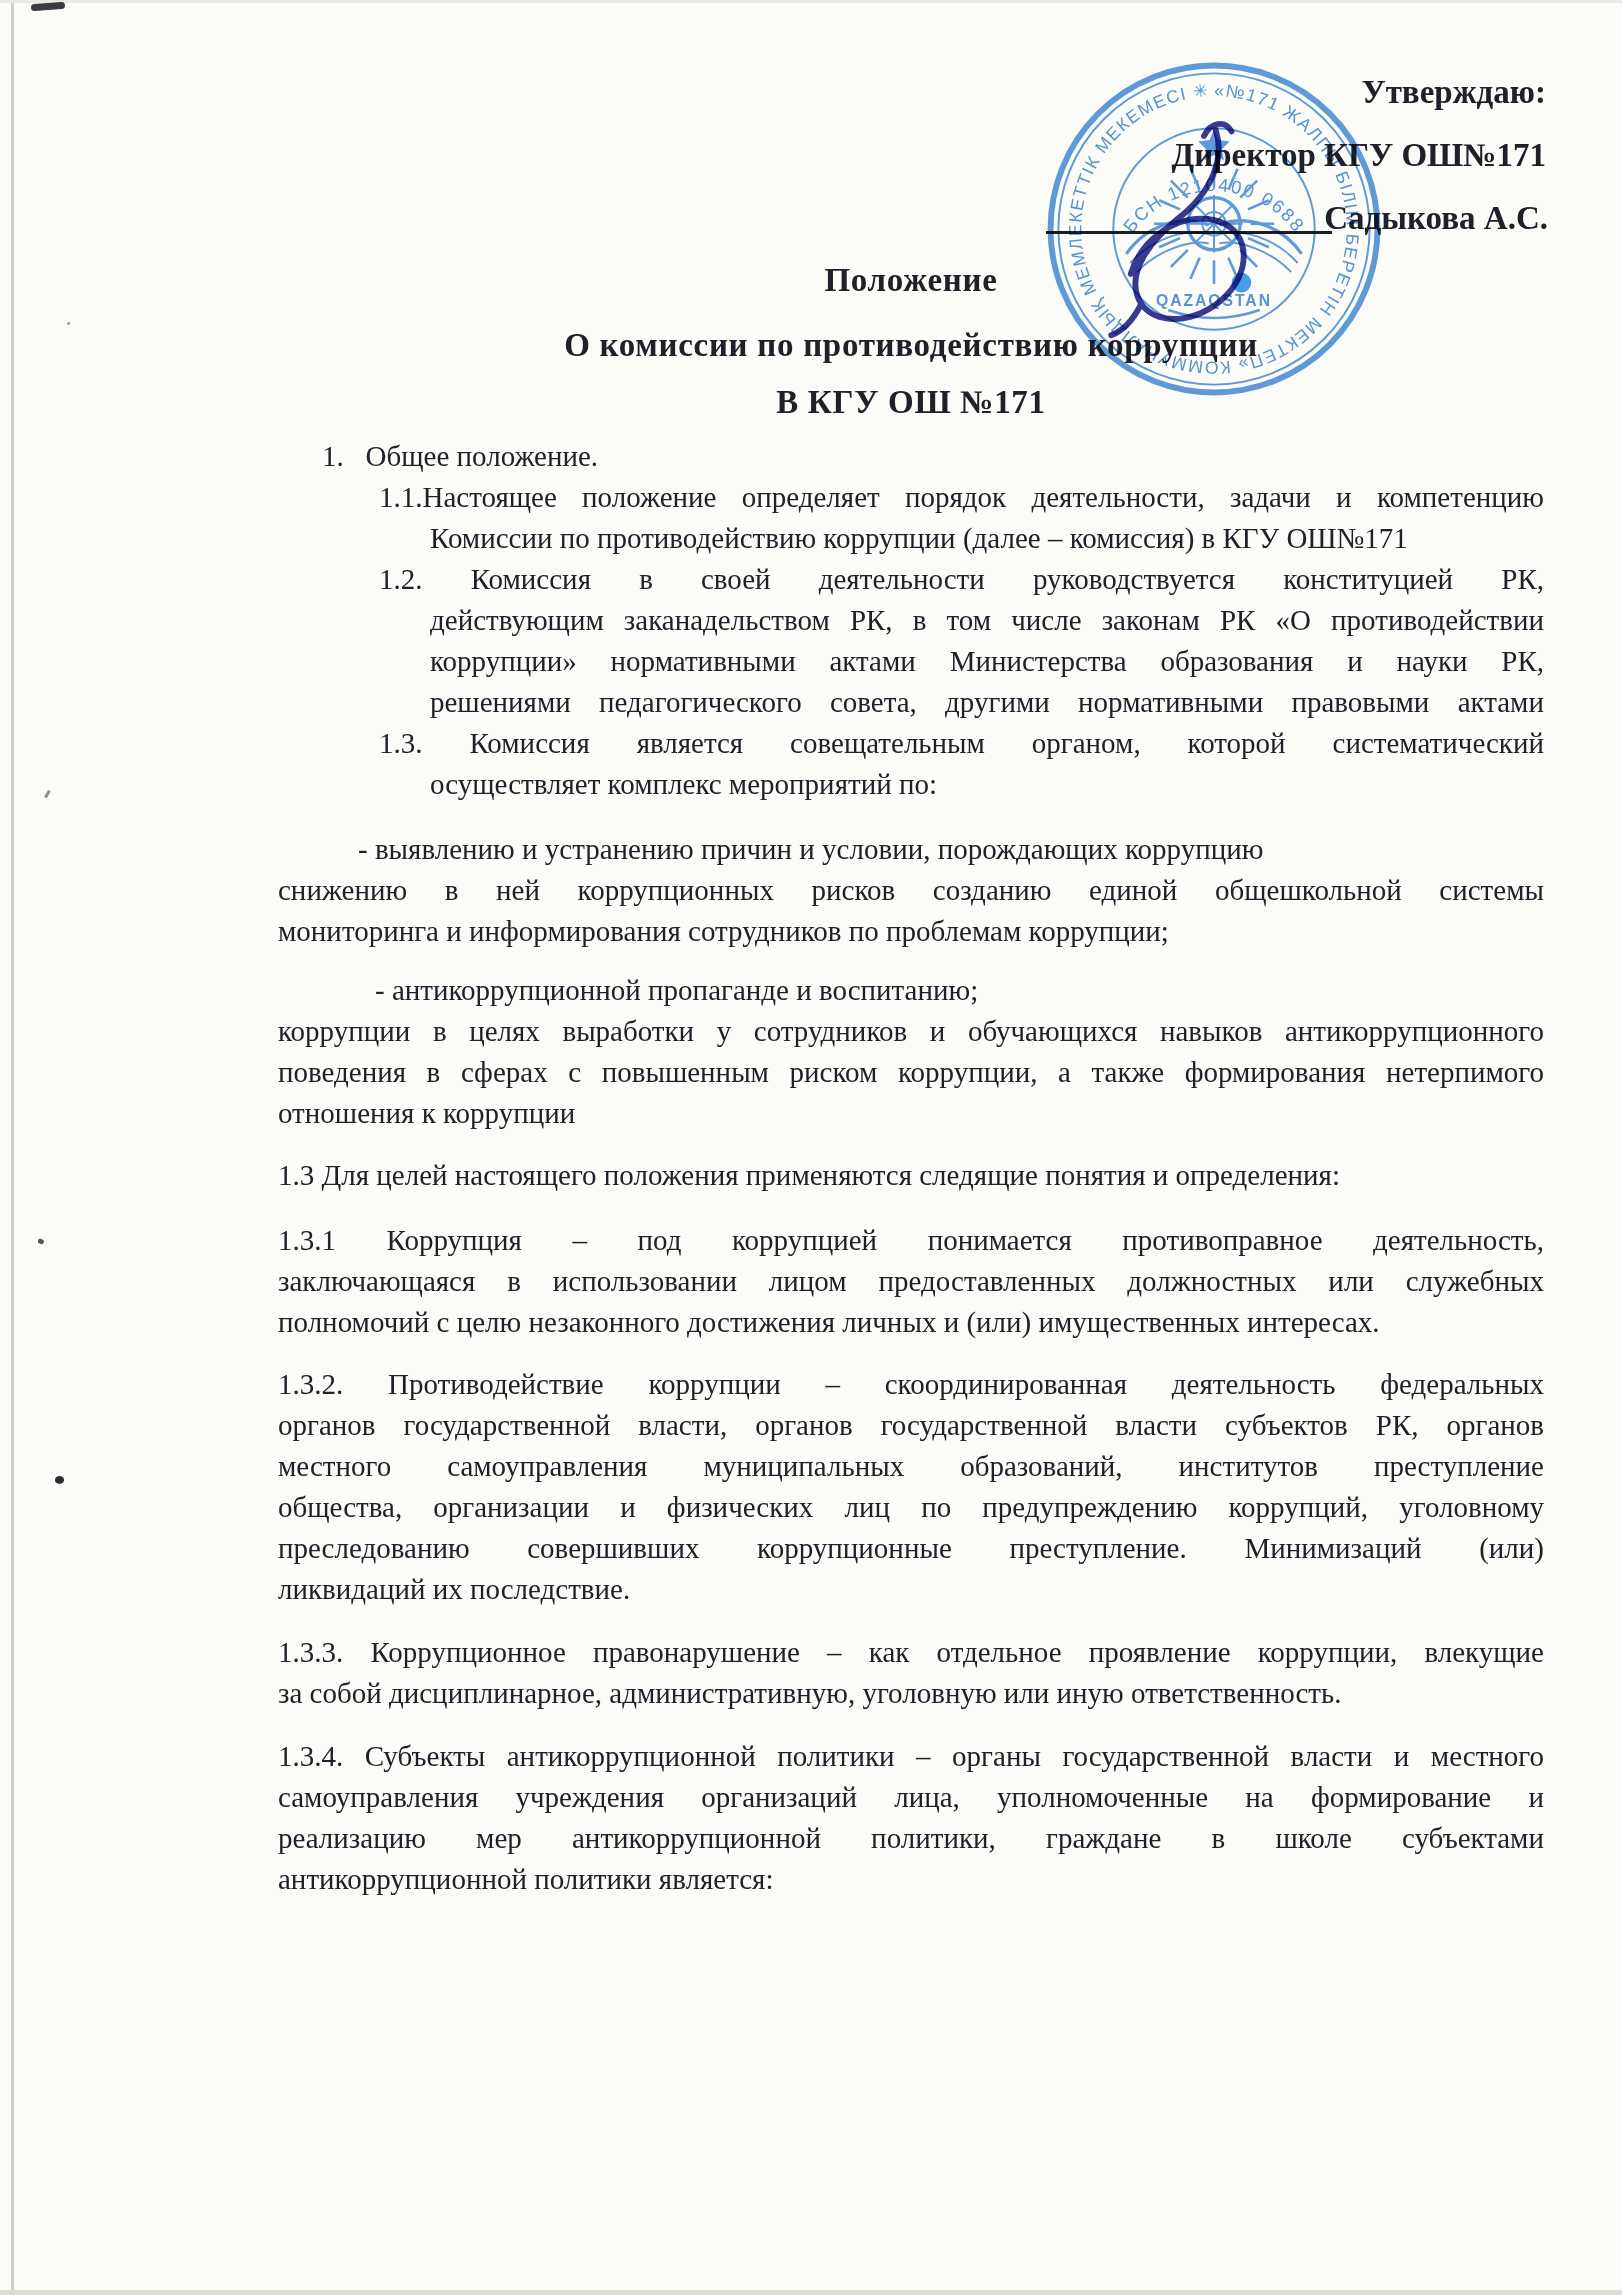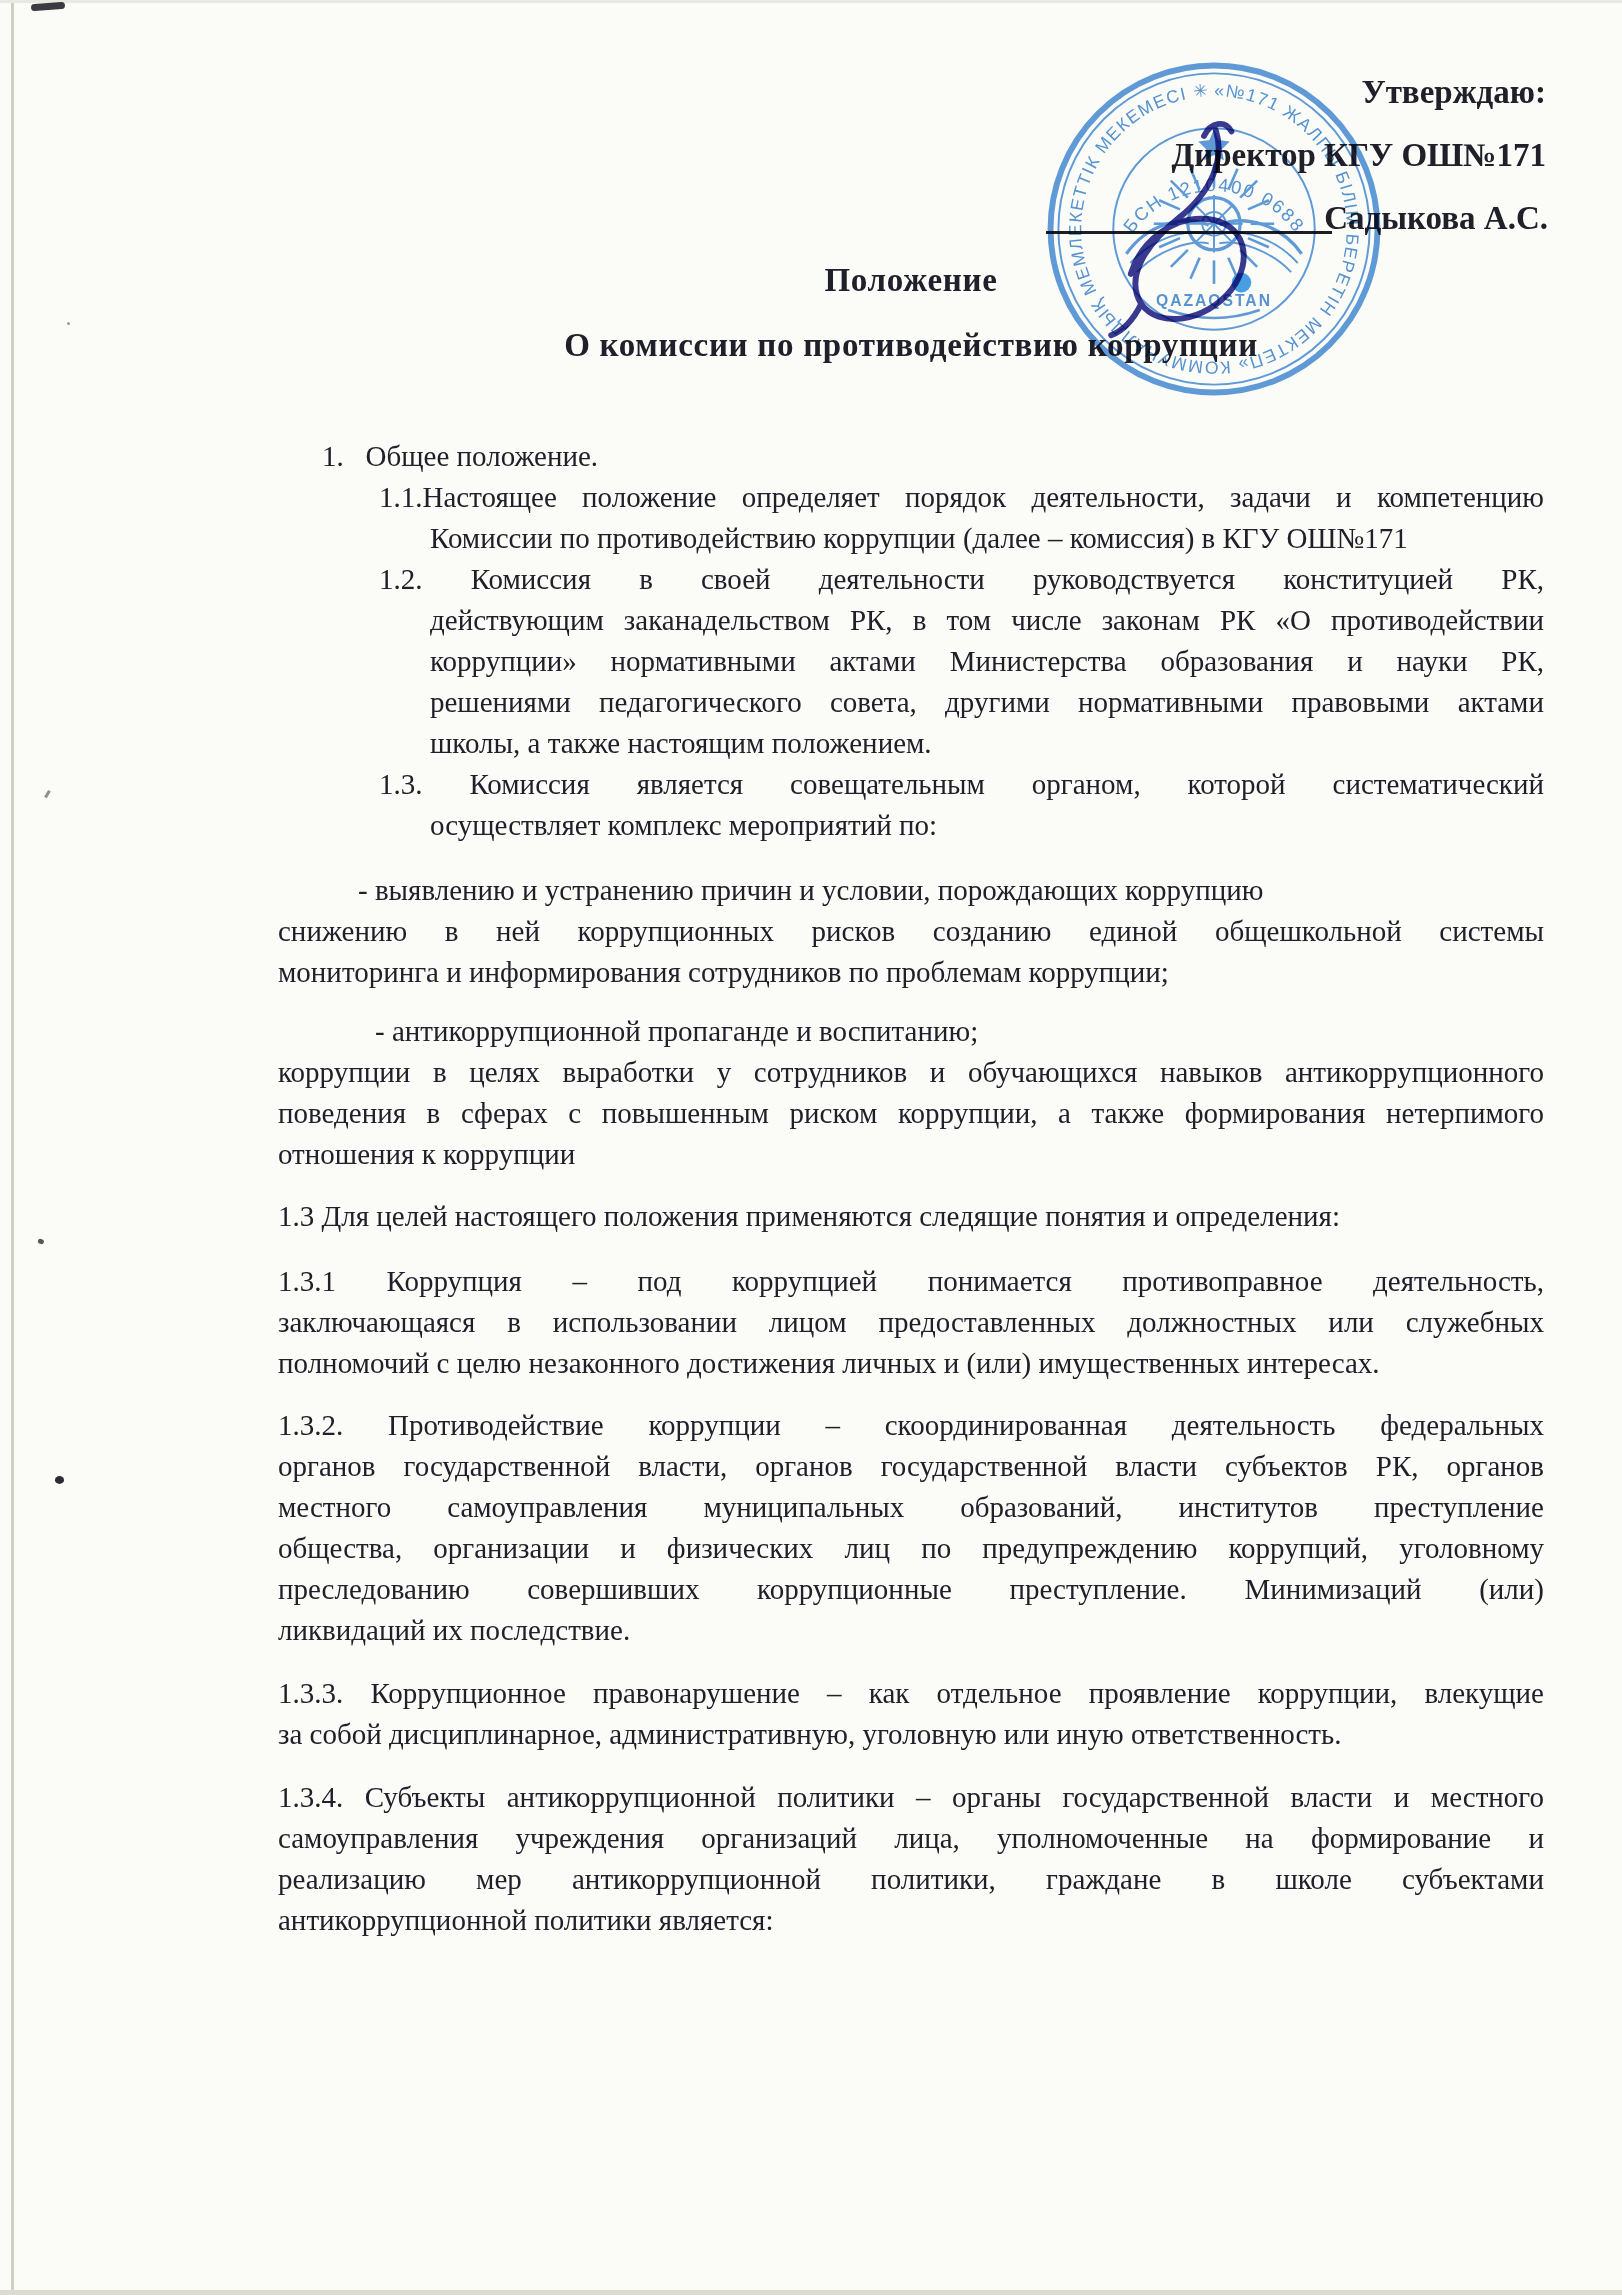--- a/index.html
+++ b/index.html
@@ -72,30 +72,30 @@
   <div class="speck3"></div>
   <div class="speck4"></div>
 
   <div class="approval app1">Утверждаю:</div>
   <div class="approval app2">Директор КГУ ОШ№171</div>
   <div class="approval app3">Садыкова А.С.</div>
   <div class="sig-line"></div>
 
   <div class="titles t1" style="position:absolute;">Положение</div>
   <div class="titles t2" style="position:absolute;">О комиссии по противодействию коррупции</div>
+  <div class="titles t3" style="position:absolute;">В КГУ ОШ №171</div>
 
   <div class="body">
     <div class="ln i1">1.&nbsp;&nbsp;&nbsp;Общее положение.</div>
     <div class="ln i2 j">1.1.Настоящее положение определяет порядок деятельности, задачи и компетенцию</div>
     <div class="ln i3">Комиссии по противодействию коррупции (далее – комиссия) в КГУ ОШ№171</div>
     <div class="ln i2 j">1.2. Комиссия в своей деятельности руководствуется конституцией РК,</div>
     <div class="ln i3 j">действующим заканадельством РК, в том числе законам РК «О противодействии</div>
     <div class="ln i3 j">коррупции» нормативными актами Министерства образования и науки РК,</div>
     <div class="ln i3 j">решениями педагогического совета, другими нормативными правовыми актами</div>
-    <div class="ln i3">школы, а также настоящим положением.</div>
     <div class="ln i2 j">1.3. Комиссия является совещательным органом, которой систематический</div>
     <div class="ln i3">осуществляет комплекс мероприятий по:</div>
     <div class="ln b1 gA">- выявлению и устранению причин и условии, порождающих коррупцию</div>
     <div class="ln j">снижению в ней коррупционных рисков созданию единой общешкольной системы</div>
     <div class="ln">мониторинга и информирования сотрудников по проблемам коррупции;</div>
     <div class="ln b3 gC">- антикоррупционной пропаганде и воспитанию;</div>
     <div class="ln j">коррупции в целях выработки у сотрудников и обучающихся навыков антикоррупционного</div>
     <div class="ln j">поведения в сферах с повышенным риском коррупции, а также формирования нетерпимого</div>
     <div class="ln">отношения к коррупции</div>
     <div class="ln gE">1.3 Для целей настоящего положения применяются следящие понятия и определения:</div>

